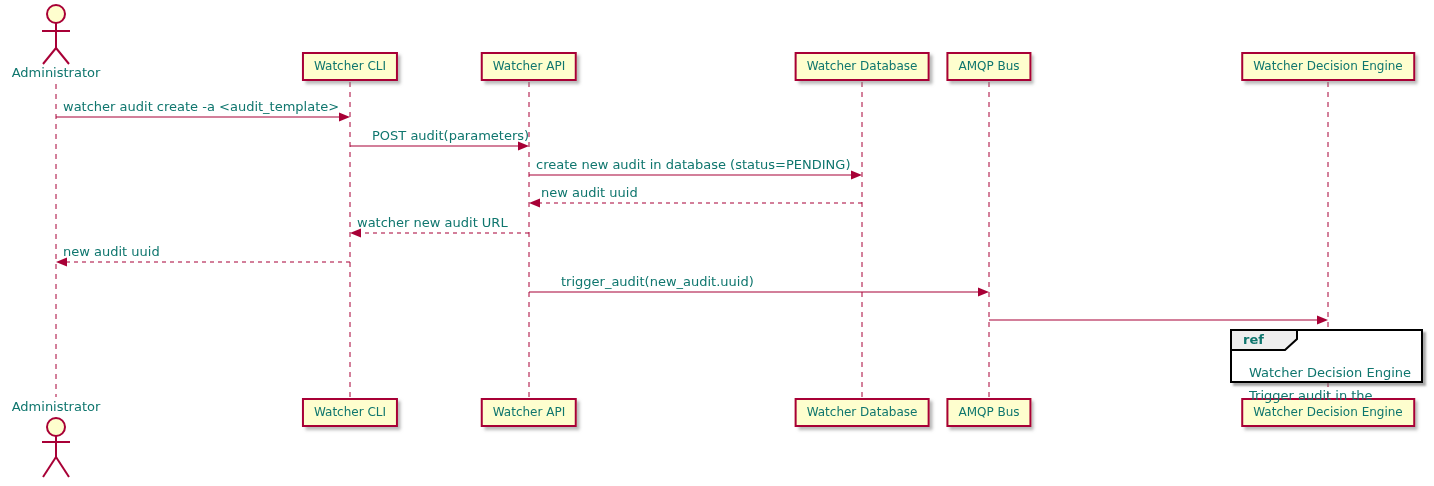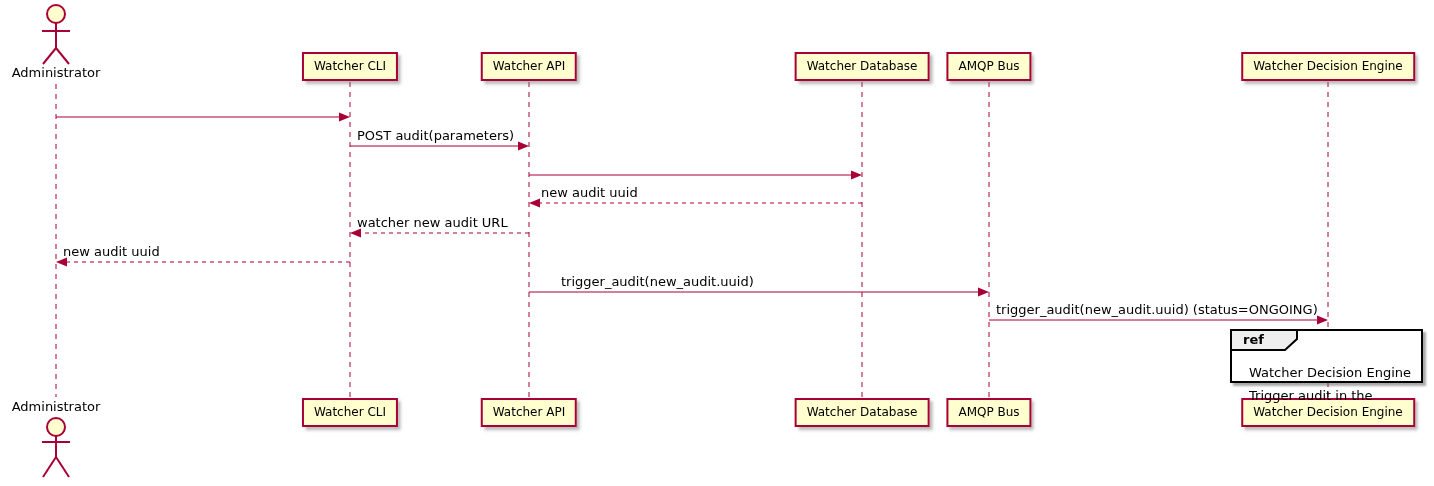--- a/index.html
+++ b/index.html
@@ -1,18 +1,18 @@
 <!DOCTYPE html>
 <html><head>
 <meta charset="utf-8">
 <style>
   html,body { margin:0; padding:0; background:#ffffff; }
   .canvas {
     position:relative; width:1434px; height:486px; background:#ffffff;
-    font-family:"DejaVu Sans", sans-serif; color:#000000; overflow:hidden;
+    font-family:"DejaVu Sans", sans-serif; color:#0f766e; overflow:hidden;
   }
   svg.layer { position:absolute; left:0; top:0; z-index:1; }
   .pbox {
     position:absolute; transform:translateX(-50%);
     background:#FEFECE; border:2px solid #A80036;
     padding:5px 10px; box-sizing:border-box; height:29px;
     font-size:12px; line-height:15px; white-space:nowrap; text-align:center;
     box-shadow:3px 3px 3px rgba(125,125,125,0.55);
     z-index:3;
   }
@@ -112,26 +112,27 @@
   <div class="pbox" style="left:862px; top:52px;">Watcher Database</div>
   <div class="pbox" style="left:989px; top:52px;">AMQP Bus</div>
   <div class="pbox" style="left:1328px; top:52px;">Watcher Decision Engine</div>
 
   <div class="pbox" style="left:350px; top:398px;">Watcher CLI</div>
   <div class="pbox" style="left:529px; top:398px;">Watcher API</div>
   <div class="pbox" style="left:862px; top:398px;">Watcher Database</div>
   <div class="pbox" style="left:989px; top:398px;">AMQP Bus</div>
   <div class="pbox" style="left:1328px; top:398px;">Watcher Decision Engine</div>
 
-  <div class="msg-label" style="left:357px; top:129px;text-align:center;">POST audit(parameters)</div>
+  <div class="msg-label" style="left:63px;  top:100px;">watcher audit create -a &lt;audit_template&gt;</div>
+  <div class="msg-label" style="left:372px; top:129px;text-align:center;">POST audit(parameters)</div>
+  <div class="msg-label" style="left:536px; top:158px;">create new audit in database (status=PENDING)</div>
   <div class="msg-label" style="left:541px; top:186px;">new audit uuid</div>
   <div class="msg-label" style="left:357px; top:216px;">watcher new audit URL</div>
   <div class="msg-label" style="left:63px;  top:245px;">new audit uuid</div>
   <div class="msg-label" style="left:536px; top:275px;margin-left:25px;">trigger_audit(new_audit.uuid)</div>
-  <div class="msg-label" style="left:996px; top:303px;">trigger_audit(new_audit.uuid) (status=ONGOING)</div>
 
   <div class="refbox">
     <svg class="ref-pent" width="74" height="24">
       <path d="M1,1 H67 V10 L55,21 H1 Z" fill="#EEEEEE" stroke="#000000" stroke-width="2"></path>
     </svg>
     <div class="ref-keyword">ref</div>
     <div class="ref-line ref-line1">Trigger audit in the</div>
     <div class="ref-line ref-line2">Watcher Decision Engine</div>
   </div>
 

